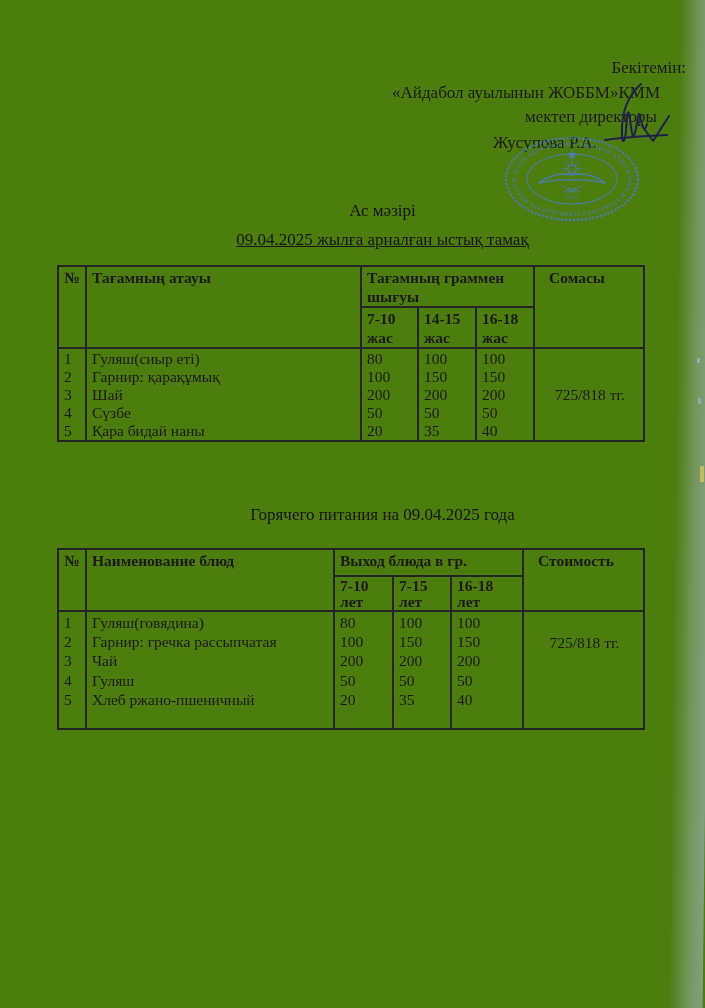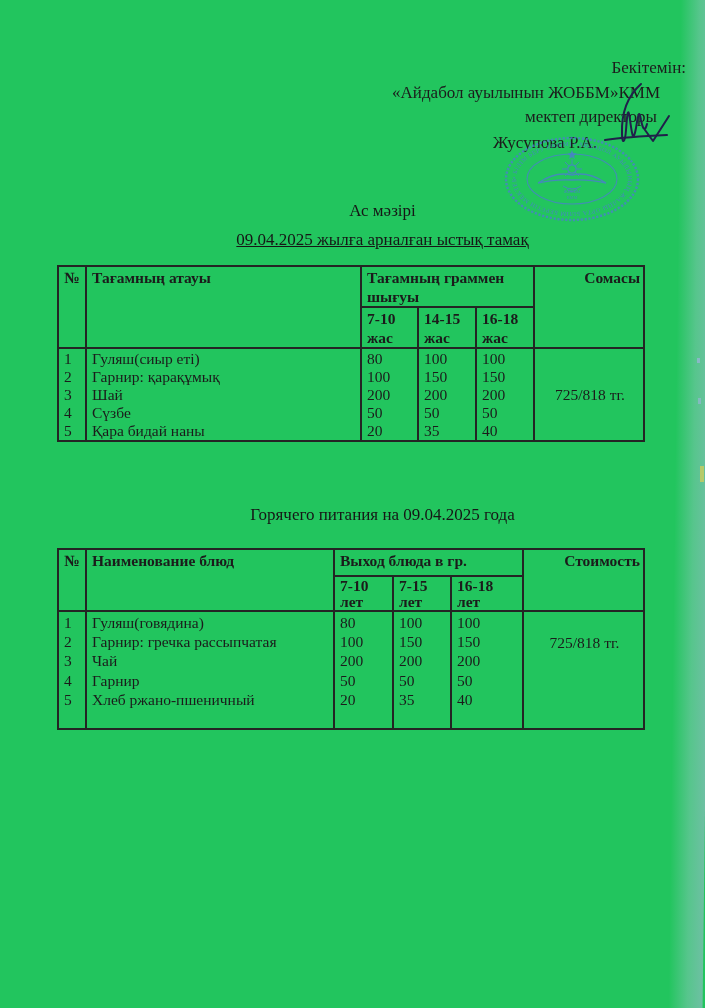--- a/index.html
+++ b/index.html
@@ -1,19 +1,19 @@
 <!DOCTYPE html>
 <html><head>
 <meta charset="utf-8">
 <style>
   html,body{margin:0;padding:0;background:#888;}
   .page{
     position:relative;
     width:705px;height:1008px;
-    background:#22c55e;
+    background:#4d7c0f;
     overflow:hidden;
     font-family:"Liberation Serif", serif;
     color:#1b1b1b;
   }
   
   .edge-shadow{
     position:absolute; top:-10px; right:-10px; width:34px; height:1040px;
     background:linear-gradient(to right, rgba(190,203,228,0) 0%, rgba(184,198,226,0.35) 55%, rgba(172,188,220,0.55) 100%);
     transform:rotate(0.7deg); transform-origin:top right;
     pointer-events:none;
@@ -50,21 +50,21 @@
   #table-ru{top:548px;}
 
   #table-kz tr.h1 th{height:38px; line-height:19px;}
   #table-kz tr.h2 th{height:38px; line-height:19px;}
   #table-kz td.body{height:90px; line-height:18px;}
 
   #table-ru tr.h1 th{height:24px; line-height:20px;}
   #table-ru tr.h2 th{height:31px; line-height:16px;border-radius:13px;}
   #table-ru td.body{height:95px; line-height:19.2px;}
 
-  .menu th.sumhead{padding-left:14px;text-align:right;}
+  .menu th.sumhead{padding-left:14px;}
   td.total{ text-align:center; font-size:15.5px;}
   #table-kz td.total{vertical-align:middle;}
   #table-ru td.total{vertical-align:top; padding-top:21px;}
 </style>
 </head>
 <body>
 
 <div class="page">
 
   <div class="edge-shadow"></div>
@@ -207,21 +207,21 @@
         <div>1</div>
         <div>2</div>
         <div>3</div>
         <div>4</div>
         <div>5</div>
       </td>
       <td class="body">
         <div>Гуляш(говядина)</div>
         <div>Гарнир: гречка рассыпчатая</div>
         <div>Чай</div>
-        <div>Гарнир</div>
+        <div>Гуляш</div>
         <div>Хлеб ржано-пшеничный</div>
       </td>
       <td class="body">
         <div>80</div>
         <div>100</div>
         <div>200</div>
         <div>50</div>
         <div>20</div>
       </td>
       <td class="body">

